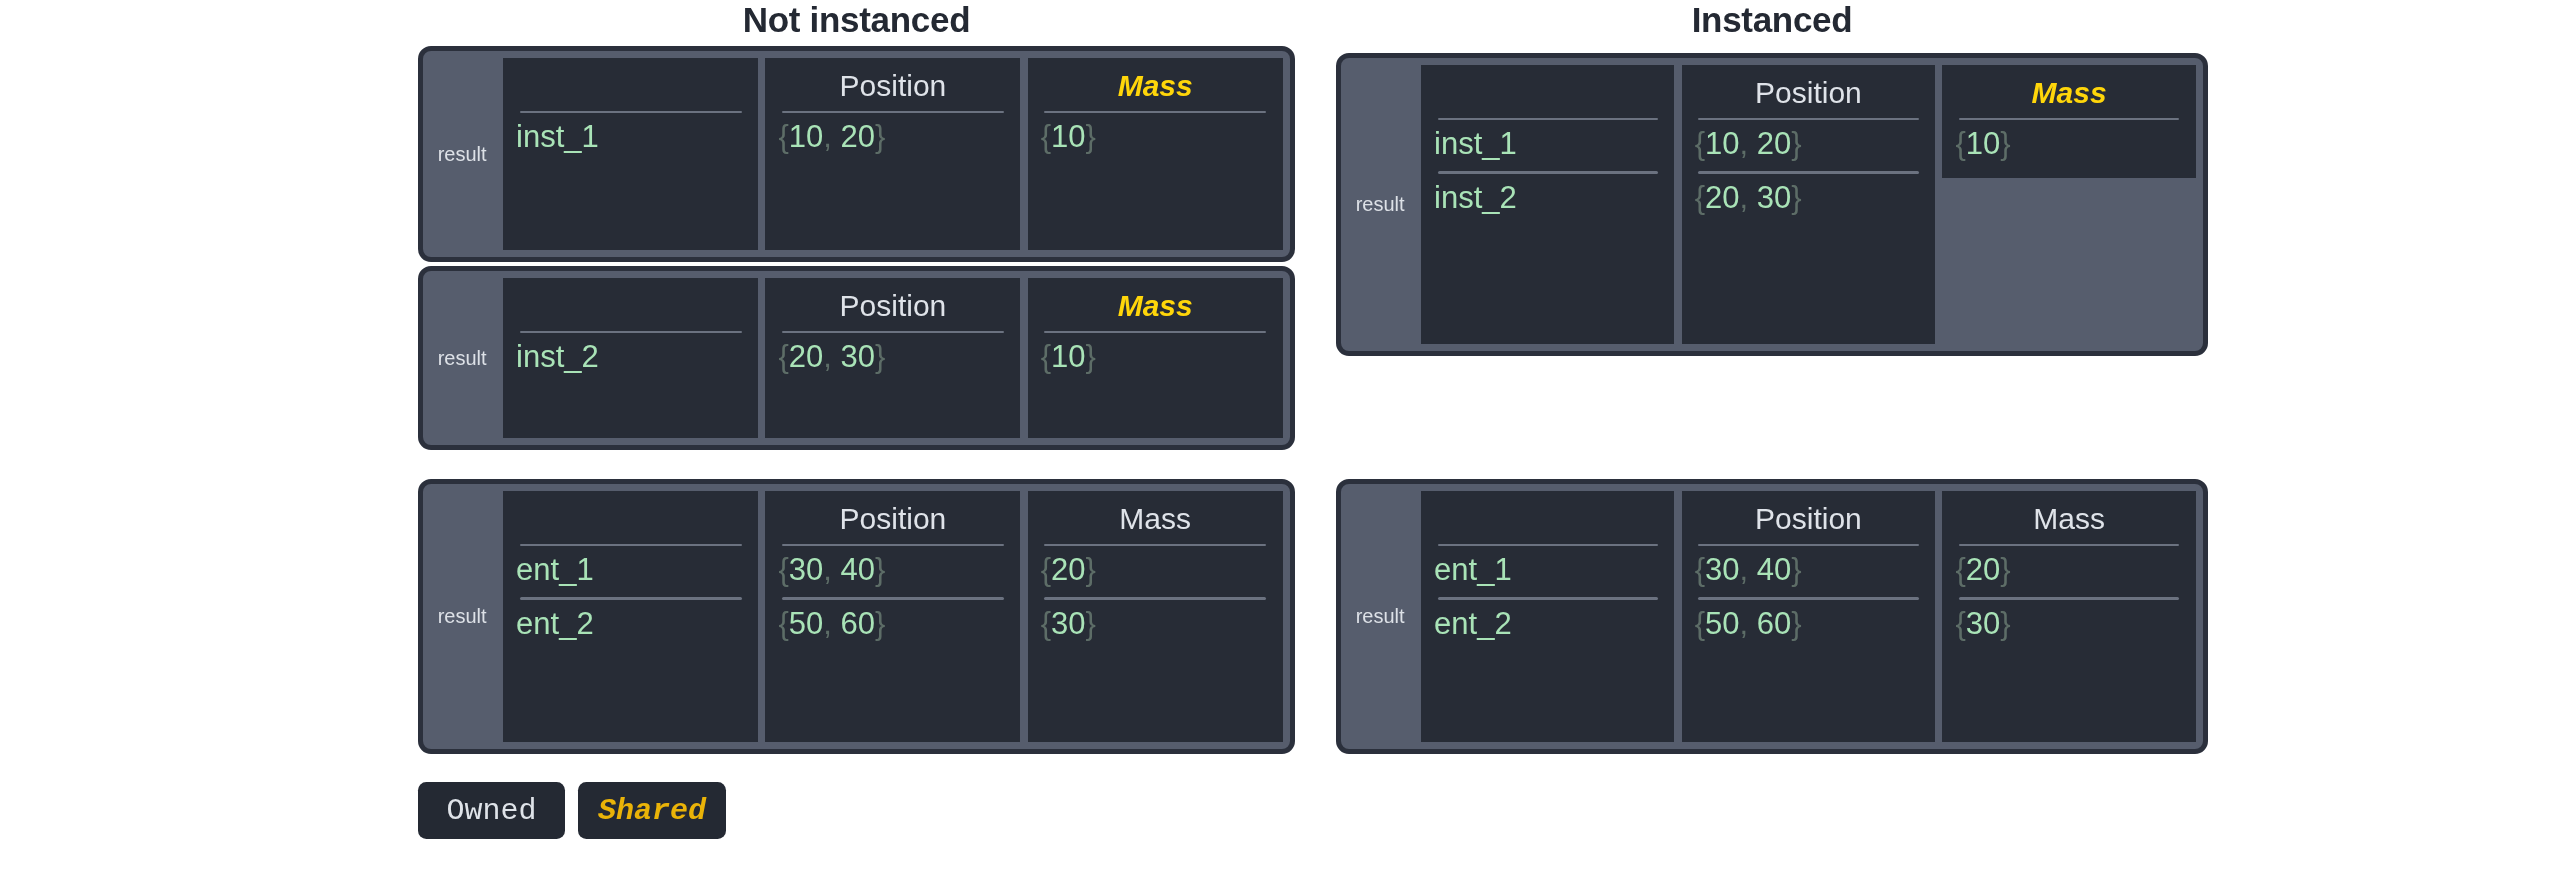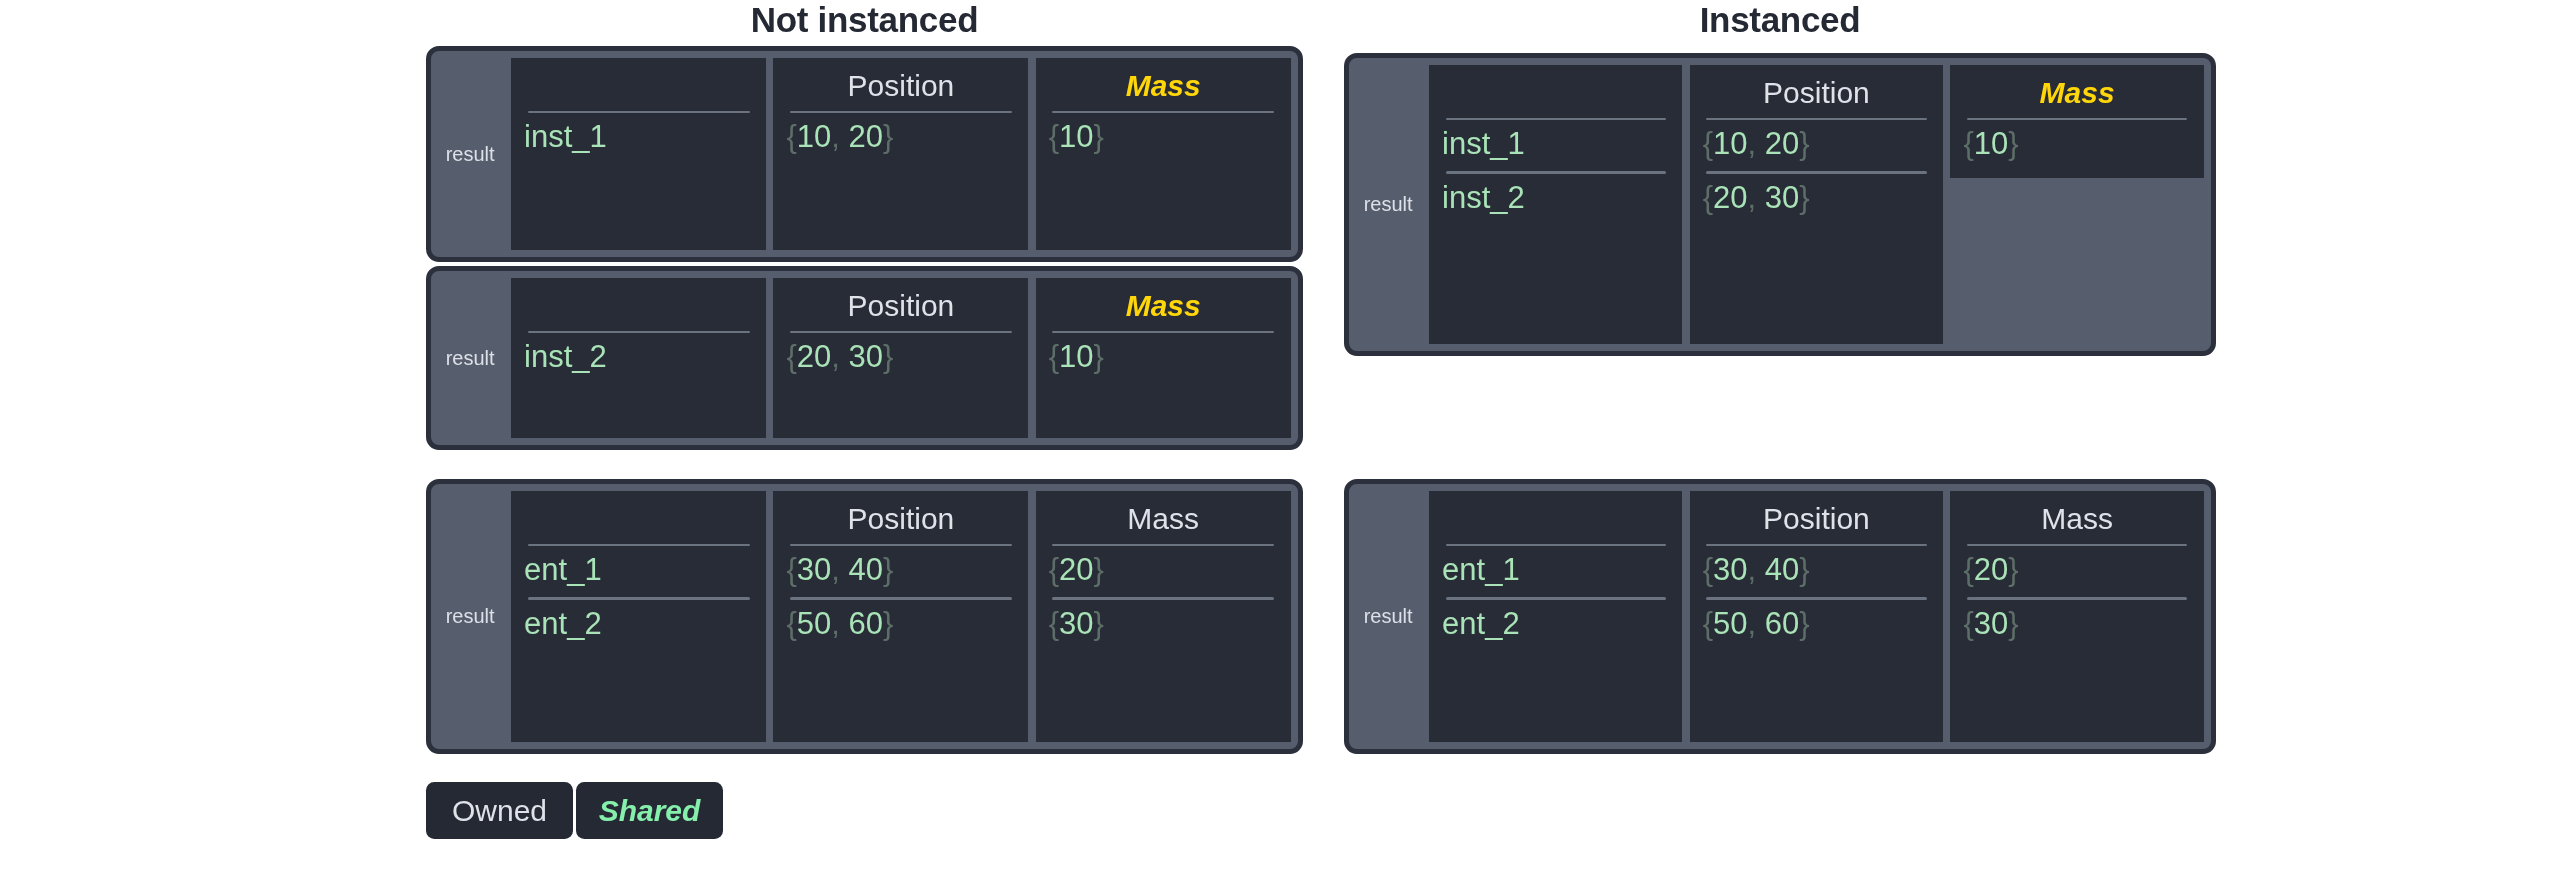--- a/index.html
+++ b/index.html
@@ -11,21 +11,21 @@
     width: 2576px;
     height: 870px;
     font-family: "Liberation Sans", sans-serif;
     overflow: hidden;
     position: relative;
   }
 
   
   .board {
     position: absolute;
-    left: 8px; top: 0;
+    left: 0; top: 0;
     width: 2207px;
     height: 870px;
   }
 
   .col {
     position: absolute;
     top: 0;
   }
   .col-left  { left: 418px;  width: 877px; }
   .col-right { left: 1336px; width: 872px; }
@@ -118,37 +118,38 @@
     padding: 0 13px;
     white-space: nowrap;
   }
   .cell .brace { color: #5d6d67; }
 
   
   .legend {
     position: absolute;
     left: 418px;
     display: flex;
-    gap: 3px;
+    gap: 13px;
+    font-family: Liberation Mono, monospace;
   }
   .chip {
     background: #242933;
     border-radius: 8.3px;
     height: 57px;
     min-width: 147px;
     display: flex;
     align-items: center;
     justify-content: center;
     font-size: 30px;
     color: #dfe3e9;
     padding: 0 20px;
     box-sizing: border-box;
   }
   .chip.shared {
-    color: #86efac;
+    color: #eab308;
     font-style: italic;
     font-weight: bold;
   }
 </style>
 </head>
 <body>
 
 <div class="board">
 
   <div class="col col-left">

